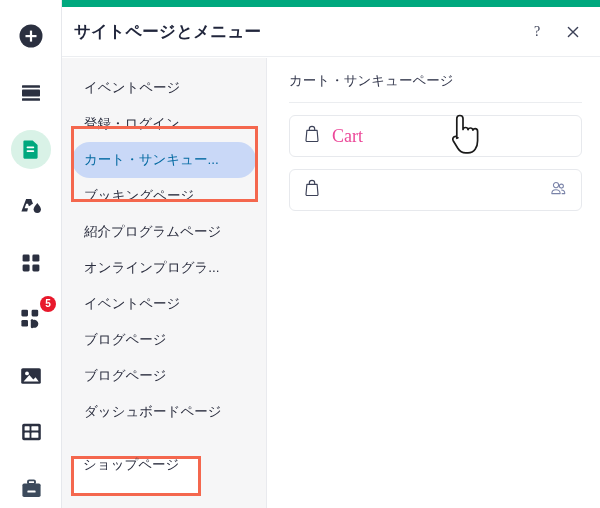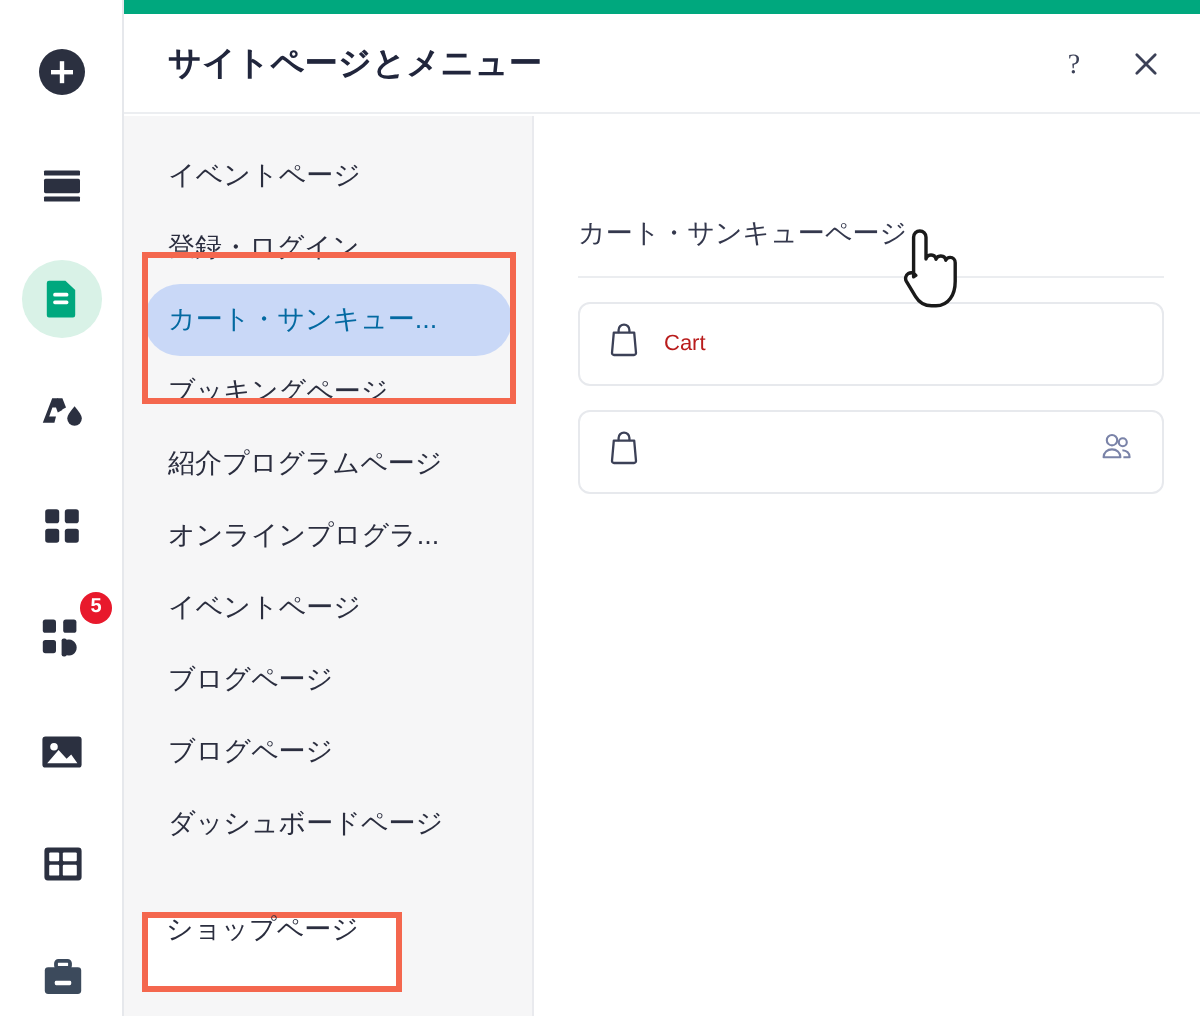--- a/index.html
+++ b/index.html
@@ -85,21 +85,21 @@
     left: 0; top: 7px;
     width: 538px;
     height: 50px;
     background: #ffffff;
     border-bottom: 1px solid #eceef1;
     box-sizing: border-box;
     display: flex;
     align-items: center;
   }
   .panel-title {
-    margin-left: 22px;
+    margin-left: 12px;
     font-size: 16.5px;
     font-weight: bold;
     color: #21263c;
     letter-spacing: .2px;
     white-space: nowrap;
   }
   .header-actions {
     margin-left: auto;
     display: flex;
     align-items: center;
@@ -191,21 +191,20 @@
   }
 
   
   .content {
     position: relative;
     flex: 1;
     height: 351px;
     background: #ffffff;
     padding: 14px 18px 0 22px;
     box-sizing: border-box;
-    margin-top: 36px;
   }
   .content-title {
     font-size: 13.5px;
     color: #34384d;
     padding-bottom: 12px;
     border-bottom: 1px solid #ebedf0;
     white-space: nowrap;
   }
   .card {
     position: relative;
@@ -215,23 +214,24 @@
     border-radius: 6px;
     background: #ffffff;
     display: flex;
     align-items: center;
     padding: 0 14px;
     box-sizing: border-box;
     cursor: pointer;
   }
   .card .bag { margin-right: 12px; display: block; color: #3c4157; }
   .card .card-label {
-    font-size: 11px;
-    color: #b91c1c;
+    font-size: 18px;
+    color: #ec4899;
     white-space: nowrap;
+    font-family: Liberation Serif, serif;
   }
   .card .members {
     margin-left: auto;
     display: block;
     color: #7a83a8;
   }
 
   
   .cursor {
     position: absolute;

